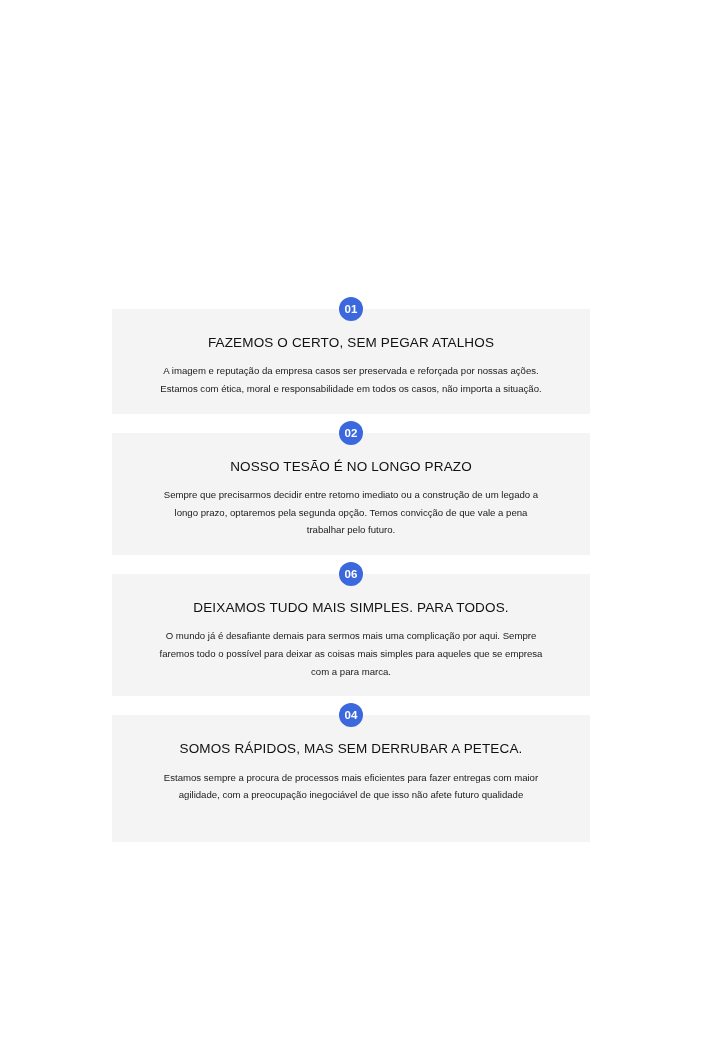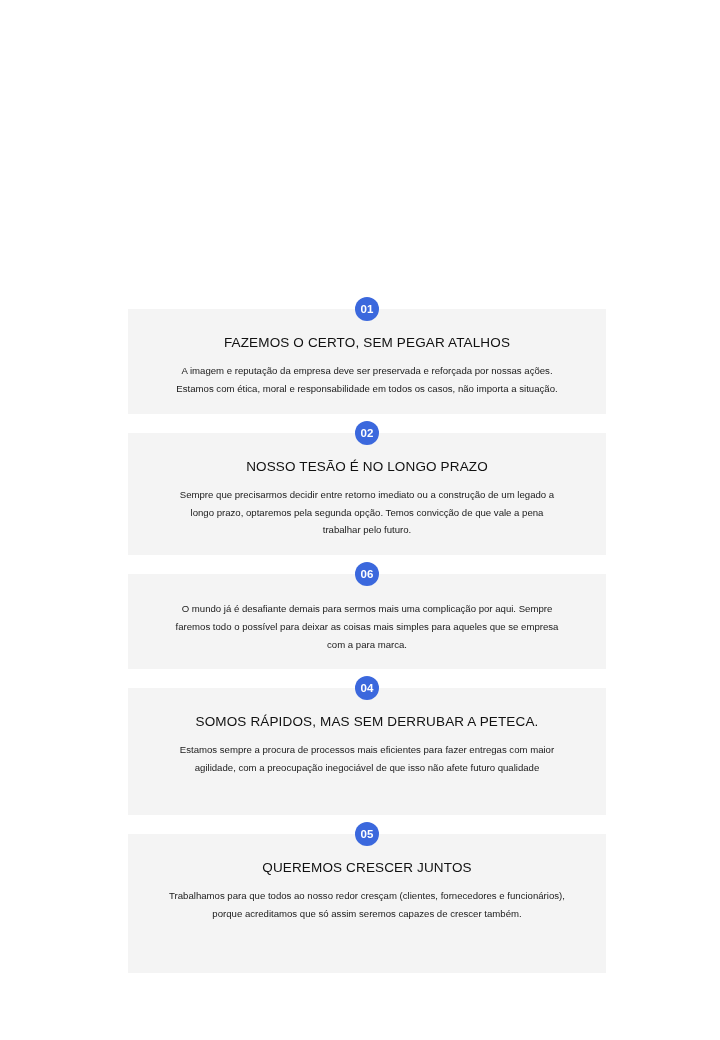--- a/index.html
+++ b/index.html
@@ -10,21 +10,21 @@
     width: 720px;
     height: 1040px;
     background: #ffffff;
     font-family: "Liberation Sans", sans-serif;
     -webkit-font-smoothing: antialiased;
     overflow: hidden;
   }
 
   #values-list {
     position: absolute;
-    left: 128px;
+    left: 112px;
     top: 309px;
     width: 478px;
   }
 
   .value-card {
     position: relative;
     background: #f4f4f4;
     width: 478px;
     box-sizing: border-box;
     margin-bottom: 19px;
@@ -85,55 +85,48 @@
 </style>
 </head>
 <body>
 
 <div id="values-list">
 
   <div class="value-card">
     <div class="step-badge">01</div>
     <h2 class="value-heading">FAZEMOS O CERTO, SEM PEGAR ATALHOS</h2>
     <p class="value-body">
-      <span class="body-line">A imagem e reputação da empresa deve ser preservada e reforçada por nossas ações.</span>
+      <span class="body-line">A imagem e reputação da empresa casos ser preservada e reforçada por nossas ações.</span>
       <span class="body-line">Estamos com ética, moral e responsabilidade em todos os casos, não importa a situação.</span>
     </p>
   </div>
 
   <div class="value-card">
     <div class="step-badge">02</div>
     <h2 class="value-heading">NOSSO TESÃO É NO LONGO PRAZO</h2>
     <p class="value-body">
       <span class="body-line">Sempre que precisarmos decidir entre retorno imediato ou a construção de um legado a</span>
       <span class="body-line">longo prazo, optaremos pela segunda opção. Temos convicção de que vale a pena</span>
       <span class="body-line">trabalhar pelo futuro.</span>
     </p>
   </div>
 
   <div class="value-card">
     <div class="step-badge">06</div>
+    <h2 class="value-heading">DEIXAMOS TUDO MAIS SIMPLES. PARA TODOS.</h2>
     <p class="value-body">
       <span class="body-line">O mundo já é desafiante demais para sermos mais uma complicação por aqui. Sempre</span>
       <span class="body-line">faremos todo o possível para deixar as coisas mais simples para aqueles que se empresa</span>
       <span class="body-line">com a para marca.</span>
     </p>
   </div>
 
   <div class="value-card card-tall">
     <div class="step-badge">04</div>
     <h2 class="value-heading">SOMOS RÁPIDOS, MAS SEM DERRUBAR A PETECA.</h2>
     <p class="value-body">
       <span class="body-line">Estamos sempre a procura de processos mais eficientes para fazer entregas com maior</span>
       <span class="body-line">agilidade, com a preocupação inegociável de que isso não afete futuro qualidade</span>
     </p>
   </div>
 
-  <div class="value-card card-taller">
-    <div class="step-badge">05</div>
-    <h2 class="value-heading">QUEREMOS CRESCER JUNTOS</h2>
-    <p class="value-body">
-      <span class="body-line">Trabalhamos para que todos ao nosso redor cresçam (clientes, fornecedores e funcionários),</span>
-      <span class="body-line">porque acreditamos que só assim seremos capazes de crescer também.</span>
-    </p>
-  </div>
 
 </div>
 
 </body></html>

